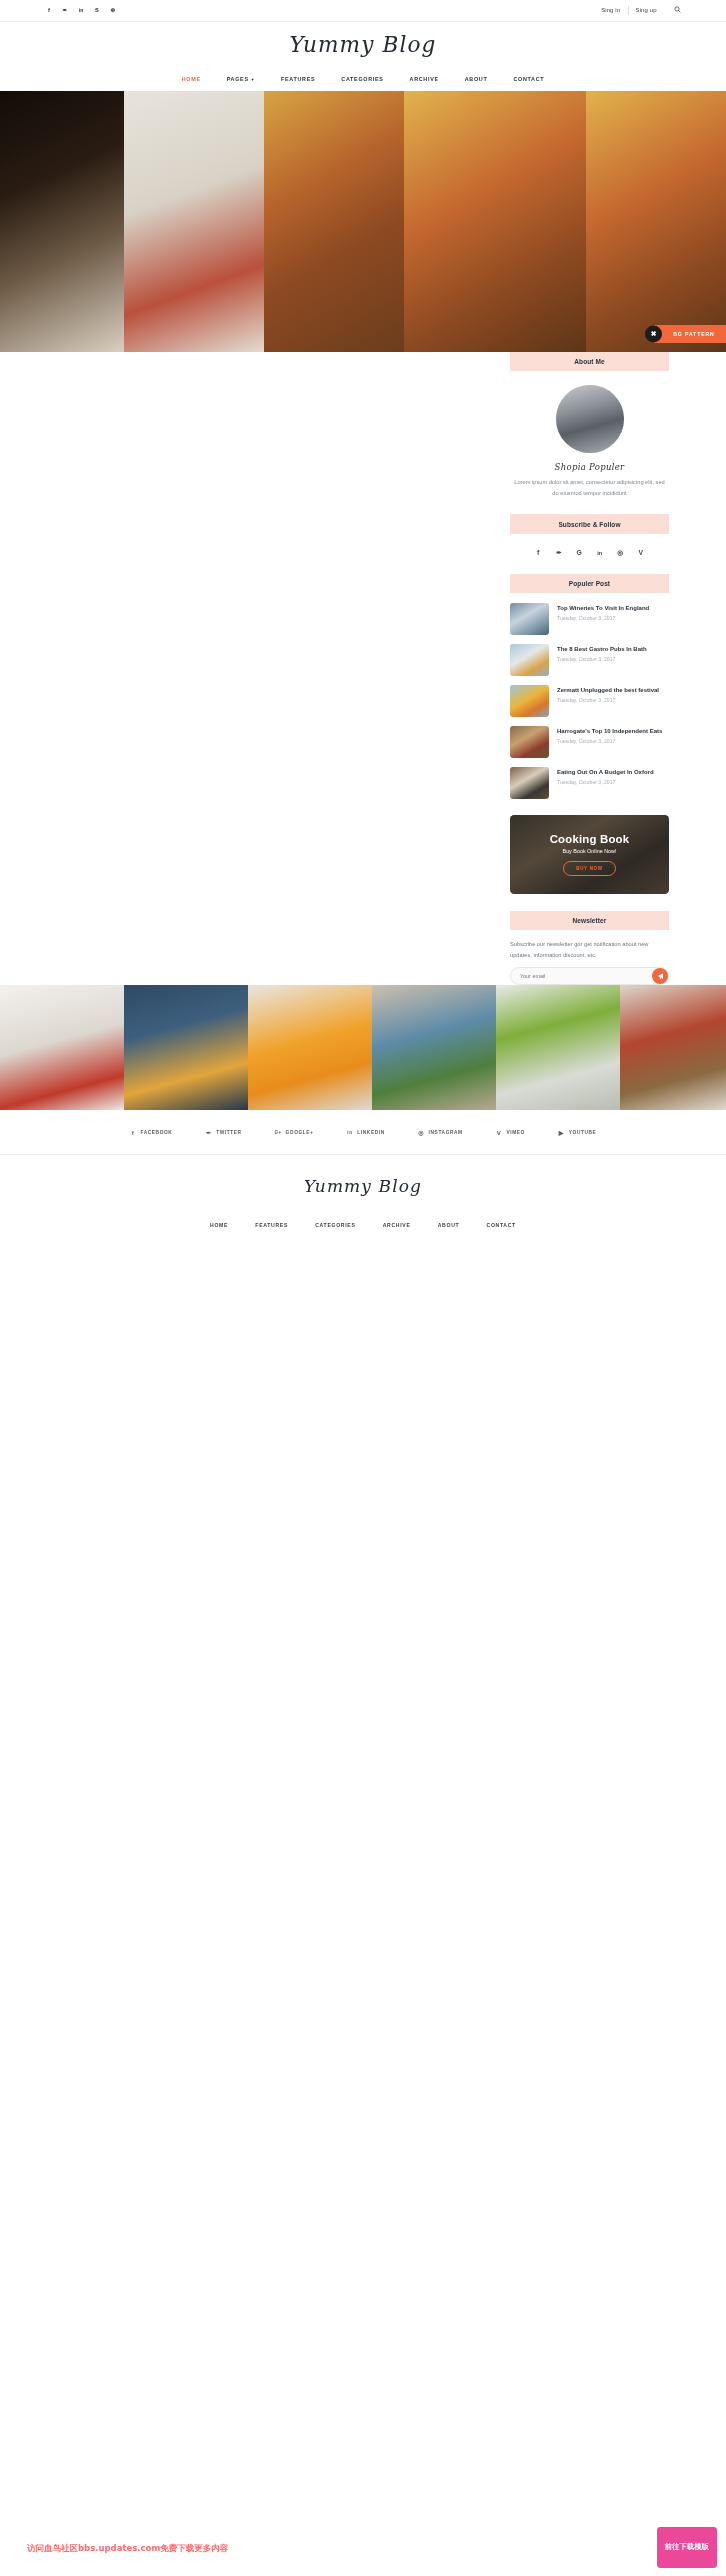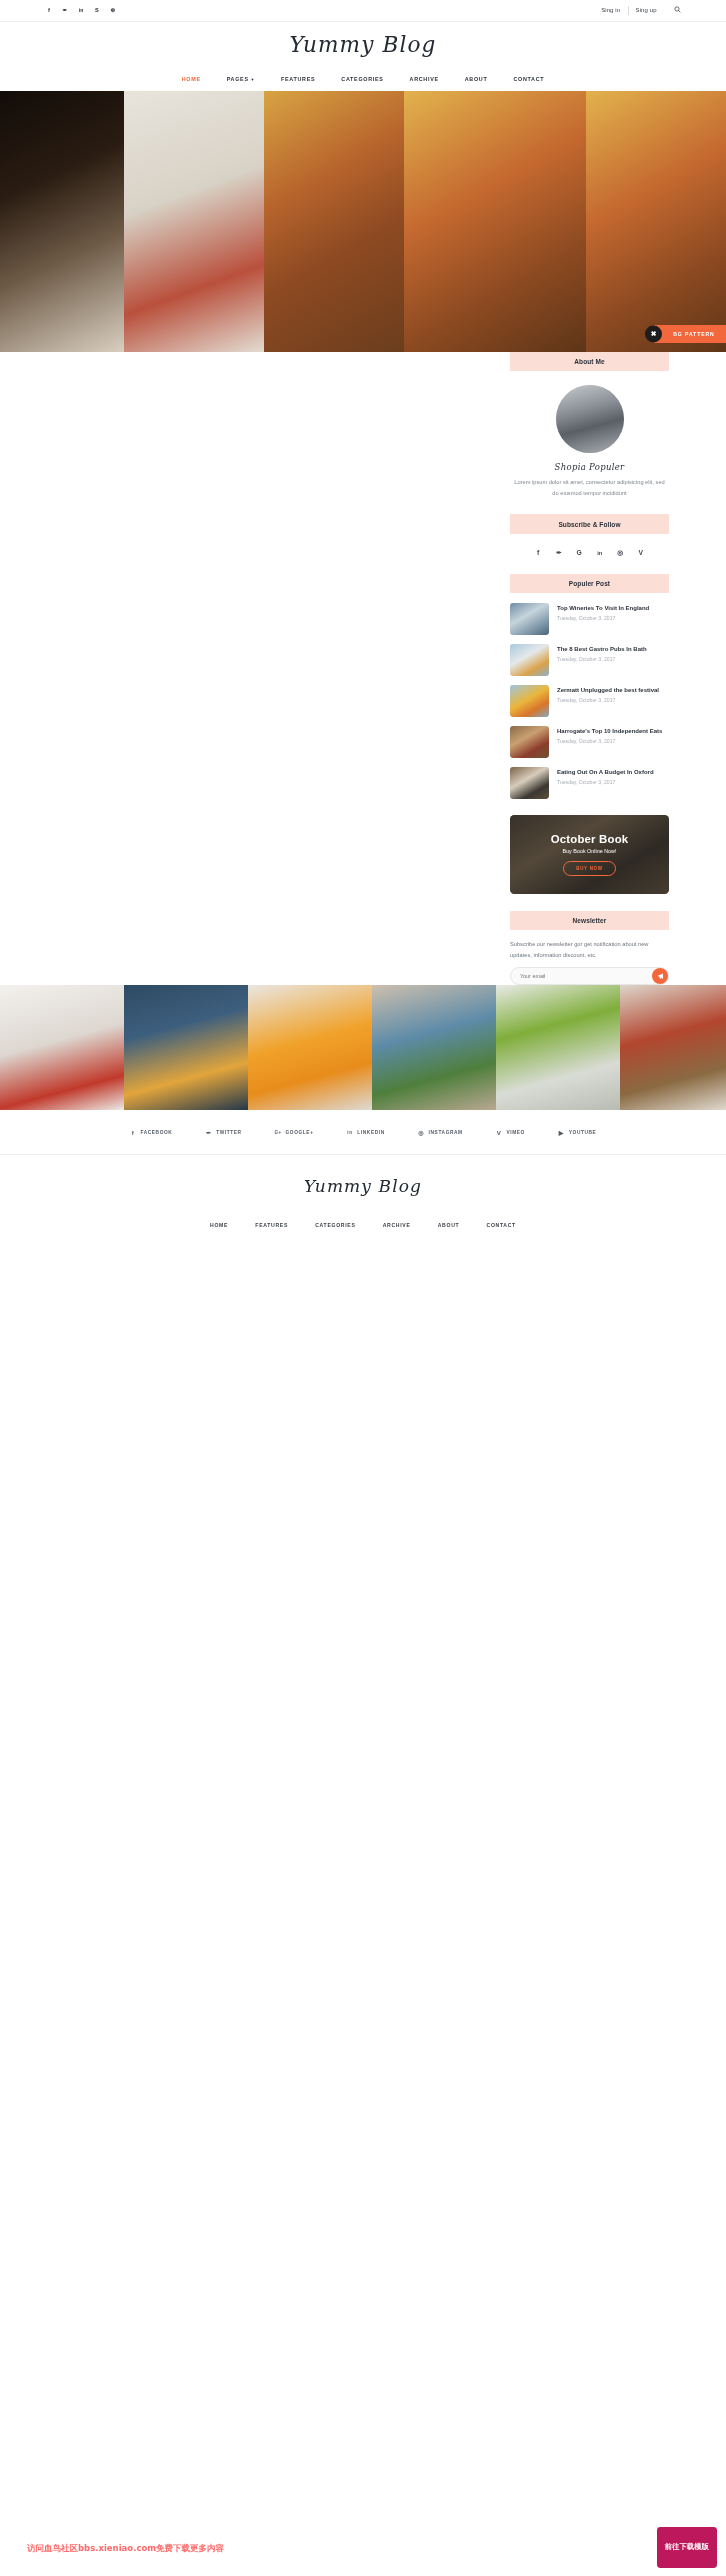--- a/index.html
+++ b/index.html
@@ -163,21 +163,21 @@
     letter-spacing:0.7px;padding:0 13.6px;
   }
 
   .watermark{
     position:absolute;left:27px;top:2543px;
     color:#ff6a6a;font-size:8.5px;font-weight:700;white-space:nowrap;
     font-family:"DejaVu Sans",sans-serif;
   }
   .dl-btn{
     position:absolute;right:9px;top:2527px;
-    background:#be185d;color:#ffffff;border:0;border-radius:3.4px;
+    background:#ec4899;color:#ffffff;border:0;border-radius:3.4px;
     padding:16px 8px;font-size:7.4px;font-weight:700;cursor:pointer;
     font-family:"DejaVu Sans",sans-serif;line-height:1.2;
   }
 
   
   .p1{background:linear-gradient(155deg,#120c08 0%,#2a1c12 34%,#6d5a46 62%,#d9cfc0 100%);}
   .p2{background:linear-gradient(160deg,#e8e4dc 0%,#d8d2c6 40%,#b9503c 72%,#e3dcd2 100%);}
   .p3{background:linear-gradient(150deg,#d8a343 0%,#b7642c 35%,#8e4a22 60%,#6b3d1d 100%);}
   .p4{background:linear-gradient(150deg,#e2b24d 0%,#c4682f 40%,#8d4a21 70%,#5d3518 100%);}
   .g1{background:linear-gradient(165deg,#f3f1ee 0%,#ddd7d0 45%,#c0392b 78%,#eceae6 100%);}
@@ -331,21 +331,21 @@
             <div class="post-meta">
               <div class="post-title">Eating Out On A Budget In Oxford</div>
               <div class="post-date">Tuesday, October 3, 2017</div>
             </div>
           </div>
         </div>
     </div>
 
     <div class="book-banner">
       <div class="ph bk"></div>
-      <div class="book-title">October Book</div>
+      <div class="book-title">Cooking Book</div>
       <div class="book-sub">Buy Book Online Now!</div>
       <button class="book-btn">BUY NOW</button>
     </div>
 
     <div class="widget" style="margin-top:17px;">
       <div class="widget-title">Newsletter</div>
       <div class="news-text">Subscribe our newsletter gor get notification about new updates, information discount, etc.</div>
       <div class="news-form">
         <input class="news-input" type="text" placeholder="Your email" style="">
         <button class="news-btn">
@@ -416,15 +416,15 @@
   <div class="footer-nav" id="footer-nav">
       <a href="#">HOME</a>
       <a href="#">FEATURES</a>
       <a href="#">CATEGORIES</a>
       <a href="#">ARCHIVE</a>
       <a href="#">ABOUT</a>
       <a href="#">CONTACT</a>
     </div>
 </div>
 
-<div class="watermark">访问血鸟社区bbs.xieniao.com免费下载更多内容</div>
+<div class="watermark">访问血鸟社区bbs.updates.com免费下载更多内容</div>
 <button class="dl-btn">前往下载模版</button>
 
 
 </body></html>

